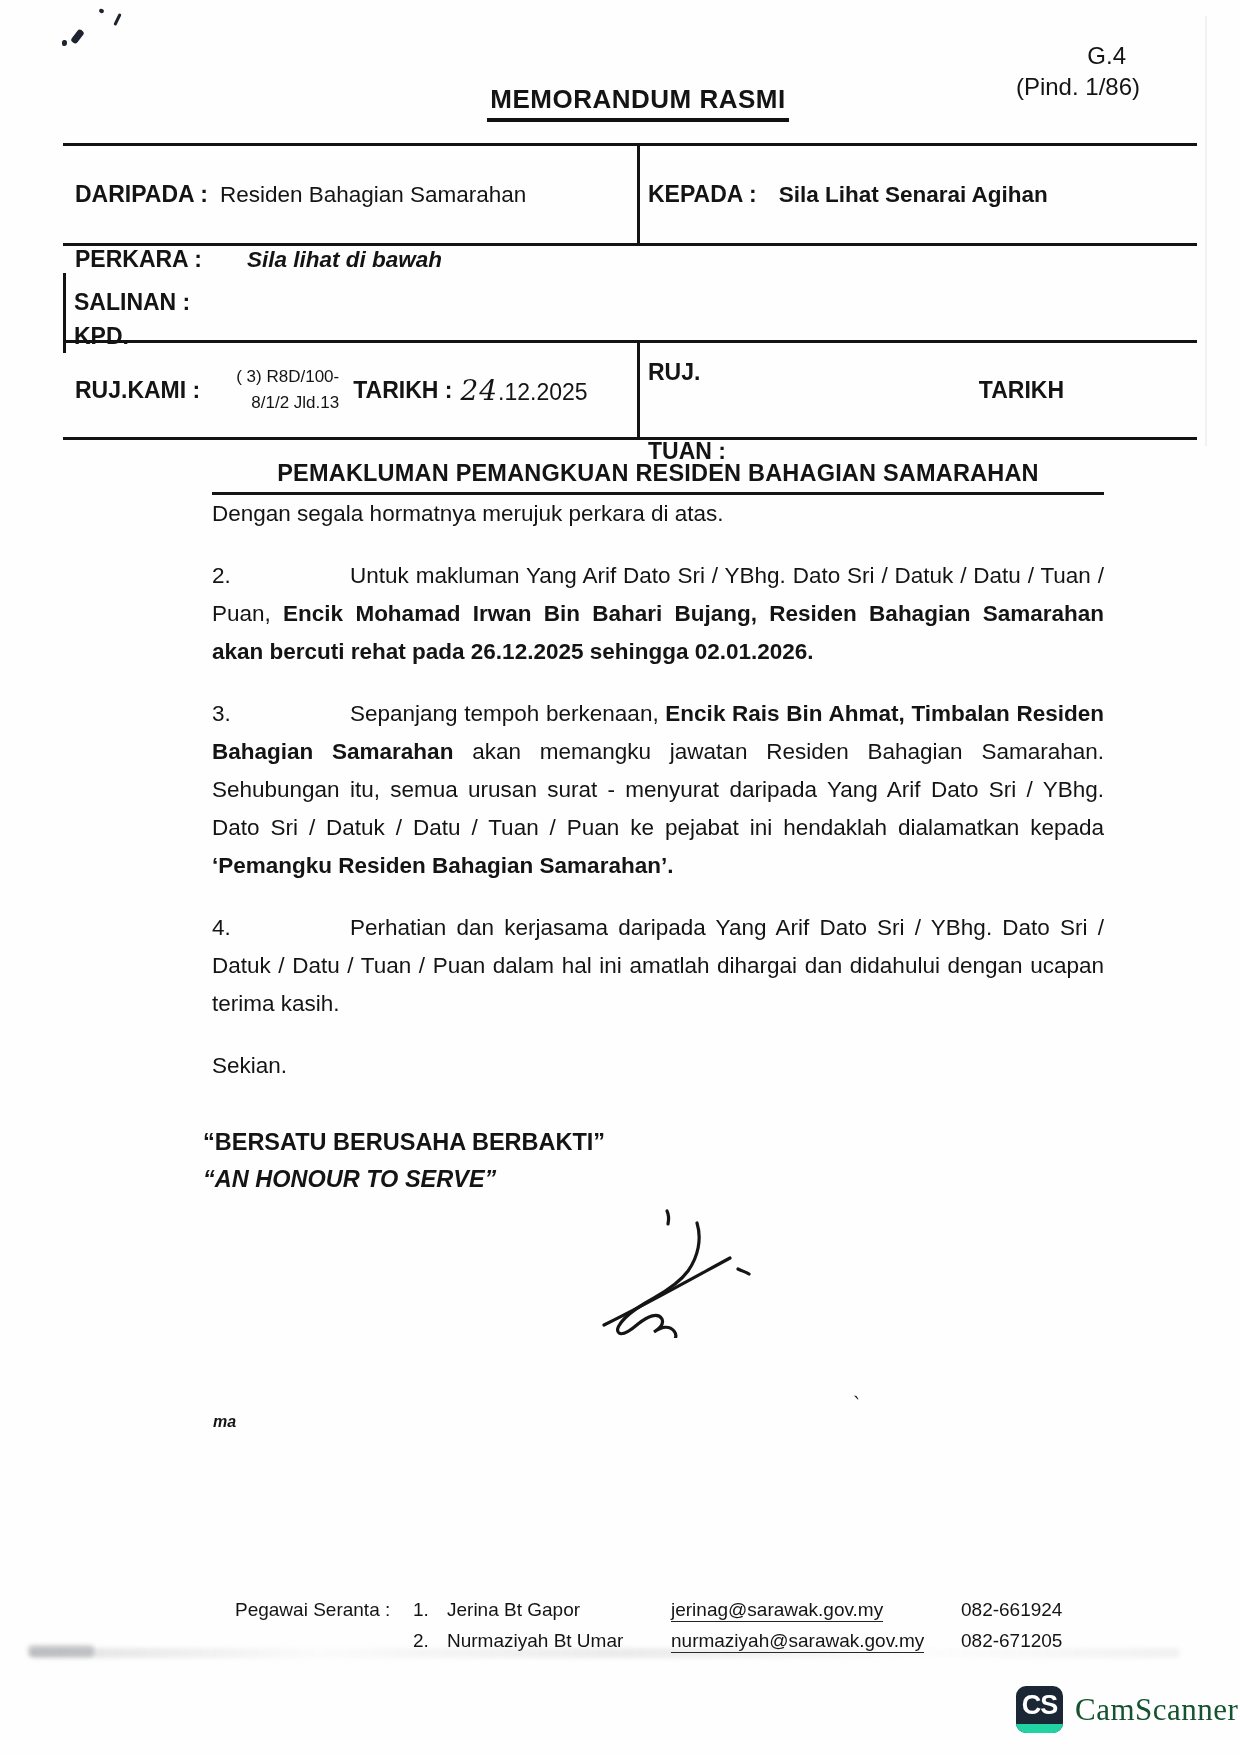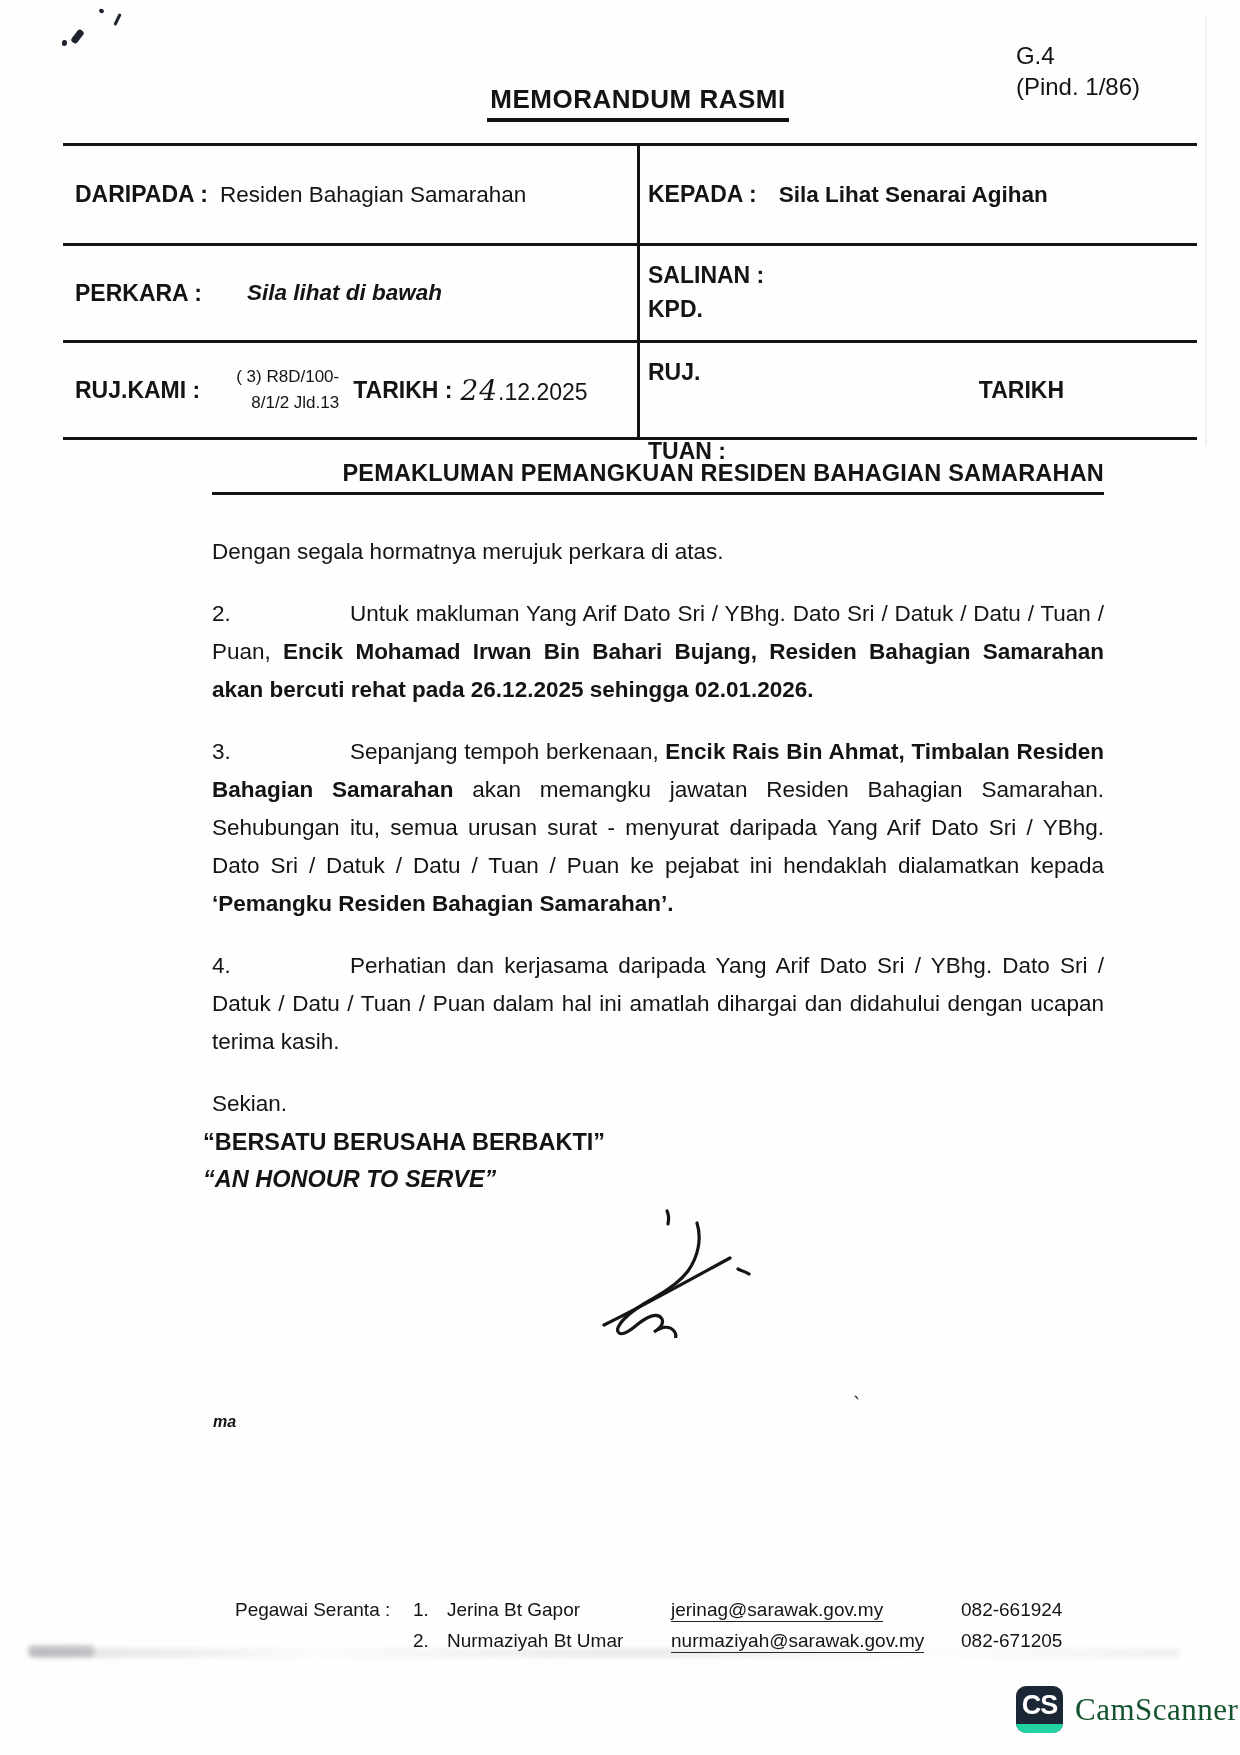--- a/index.html
+++ b/index.html
@@ -11,54 +11,54 @@
   }
 
   
   .mark { position:absolute; background:#1d2430; }
   .mark-dot-a   { left:99px;  top:9px;  width:5px;  height:4px;  border-radius:50%; transform:rotate(20deg); }
   .mark-tick-a  { left:116px; top:13px; width:3px;  height:13px; border-radius:2px; transform:rotate(26deg); }
   .mark-dot-b   { left:62px;  top:40px; width:5px;  height:6px;  border-radius:50% 50% 60% 40%; }
   .mark-tick-b  { left:74px;  top:29px; width:7px;  height:15px; border-radius:3px; transform:rotate(38deg); }
   .edge-artifact { position:absolute; left:1205px; top:16px; width:2px; height:430px; background:rgba(0,0,0,0.05); }
 
-  .form-code { position:absolute; top:40px; right:100px; font-size:24px; line-height:31px; }
+  .form-code { position:absolute; top:40px; right:100px; text-align:right; font-size:24px; line-height:31px; }
   .form-code .code { padding-right:14px; }
 
   .memo-title { position:absolute; top:84px; left:0; right:0; text-align:center; transform:translateX(18px); }
   .memo-title span {
     display:inline-block; font-size:26px; font-weight:700; letter-spacing:.5px;
     border-bottom:4px solid #111; padding:0 3px 3px;
   }
 
   
   .hdr-table { position:absolute; left:63px; top:143px; width:1134px; border-top:3px solid #131313; }
   .hdr-row  { display:flex; border-bottom:3px solid #131313; }
-  .hdr-row1 { height:100px; } .hdr-row2 { height:97px; } .hdr-row3 { height:97px; }
+  .hdr-row1 { height:100px; } .hdr-row2 { height:97px;flex-direction:column; } .hdr-row3 { height:97px; }
   .cell { display:flex; align-items:center; }
   .cell-left  { width:574px; padding-left:12px; }
   .cell-right { flex:1; border-left:3px solid #131313; padding-left:8px; }
   .lbl  { font-weight:700; font-size:23px; white-space:nowrap; }
   .val  { font-size:22.5px; white-space:nowrap; }
   .val-bold { font-weight:700; }
   .val-bold-italic { font-weight:700; font-style:italic; }
   .stack { display:block; line-height:34px; }
   .cell-top { align-items:flex-start; padding-top:12px; }
   .ref-block { font-size:17px; line-height:26px; margin-left:36px; white-space:nowrap;text-align:right; }
   .tarikh-lbl { margin-left:14px; }
   .date-val { margin-left:8px; font-size:23px; white-space:nowrap; }
   .handwriting { font-family:"DejaVu Serif", serif; font-style:italic; font-size:28px; letter-spacing:1px; }
   .cell-rel { position:relative; }
   .tarikh-right { position:absolute; right:133px; top:50%; transform:translateY(-50%); }
 
   
   .body-block { position:absolute; left:212px; top:460px; width:892px; font-size:22.5px; }
   .subject-heading {
-    font-size:23.5px; font-weight:700; text-align:right;
-    border-bottom:3px solid #151515; padding-bottom:5px; margin-bottom:38px; letter-spacing:.2px;
+    font-size:23.5px; font-weight:700; text-align:center;
+    border-bottom:3px solid #151515; padding-bottom:5px; letter-spacing:.2px;
   }
   .para { line-height:38px; text-align:justify; margin-bottom:24px; }
   .para-num { display:inline-block; width:138px; }
   .closing { margin-top:14px; }
 
   .motto { position:absolute; left:212px; top:1124px; width:892px; text-align:left; transform:translateX(-9px);
            font-weight:700; font-size:23.5px; line-height:37px; }
   .motto-en { font-style:italic; }
 
   .signature-svg { position:absolute; left:558px; top:1203px; }

